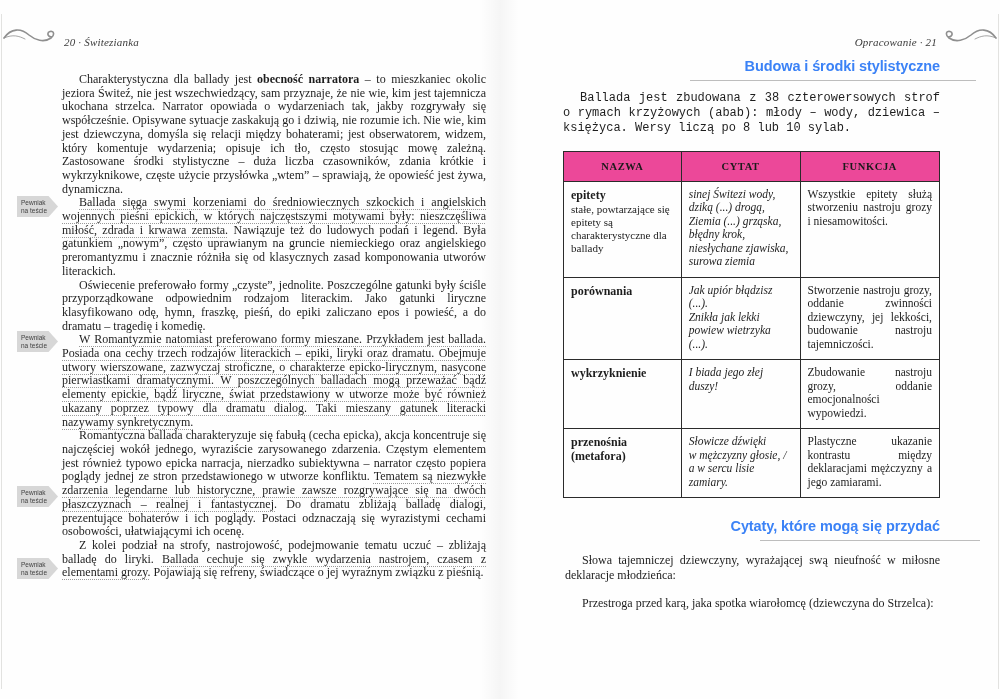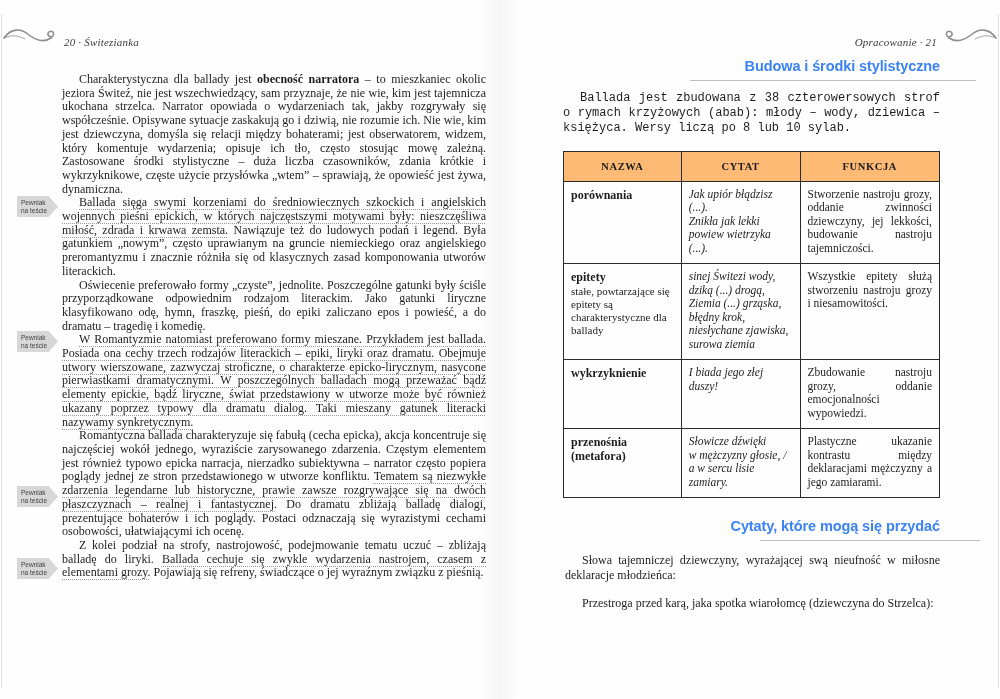--- a/index.html
+++ b/index.html
@@ -67,21 +67,21 @@
     font-size:12px;line-height:15.2px;text-align:justify;text-indent:17px;
     margin:10px 0 0 0;
     font-family:Liberation Mono, monospace;
   }
 
   table.devices{
     width:100%;border-collapse:collapse;margin-top:14px;
     border:1.5px solid #2b2b2b;
   }
   table.devices th{
-    background:#fdba74;border:1.2px solid #2b2b2b;
+    background:#ec4899;border:1.2px solid #2b2b2b;
     font-size:10.5px;font-weight:bold;letter-spacing:0.6px;
     padding:9px 4px;text-align:center;color:#1a1a1a;
   }
   table.devices td{
     border:1.2px solid #2b2b2b;vertical-align:top;padding:6px 7px 8px 7px;
     font-size:11.5px;line-height:13.5px;
   }
   col.c1{width:31.3%;} col.c2{width:31.6%;} col.c3{width:37.1%;}
   .name-bold{font-weight:bold;white-space:pre-line;display:block;font-size:12px;line-height:14px;}
   .name-rest{display:block;font-size:11px;line-height:13px;margin-top:1px;}
@@ -158,41 +158,41 @@
         <thead>
           <tr>
             <th>NAZWA</th>
             <th>CYTAT</th>
             <th>FUNKCJA</th>
           </tr>
         </thead>
         <tbody>
           <tr>
             <td>
-              <span class="name-bold">porównania</span>
-            </td>
-            <td class="cell-quote">Jak upiór błądzisz (...).
-Znikła jak lekki powiew wietrzyka (...).</td>
-            <td class="cell-func">Stworzenie nastroju grozy, oddanie zwinności dziewczyny, jej lekkości, budowanie nastroju tajemniczości.</td>
-          </tr>
-          <tr>
-            <td>
               <span class="name-bold">epitety</span>
               <span class="name-rest">stałe, powtarzające się epitety są charakterystyczne dla ballady</span>
             </td>
             <td class="cell-quote">sinej Świtezi wody,
 dziką (...) drogą,
 Ziemia (...) grząska,
 błędny krok,
 niesłychane zjawiska,
 surowa ziemia</td>
             <td class="cell-func">Wszystkie epitety służą stworzeniu nastroju grozy i niesamowitości.</td>
           </tr>
           <tr>
             <td>
+              <span class="name-bold">porównania</span>
+            </td>
+            <td class="cell-quote">Jak upiór błądzisz (...).
+Znikła jak lekki powiew wietrzyka (...).</td>
+            <td class="cell-func">Stworzenie nastroju grozy, oddanie zwinności dziewczyny, jej lekkości, budowanie nastroju tajemniczości.</td>
+          </tr>
+          <tr>
+            <td>
               <span class="name-bold">wykrzyknienie</span>
             </td>
             <td class="cell-quote">I biada jego złej duszy!</td>
             <td class="cell-func">Zbudowanie nastroju grozy, oddanie emocjonalności wypowiedzi.</td>
           </tr>
           <tr>
             <td>
               <span class="name-bold">przenośnia
 (metafora)</span>
             </td>

